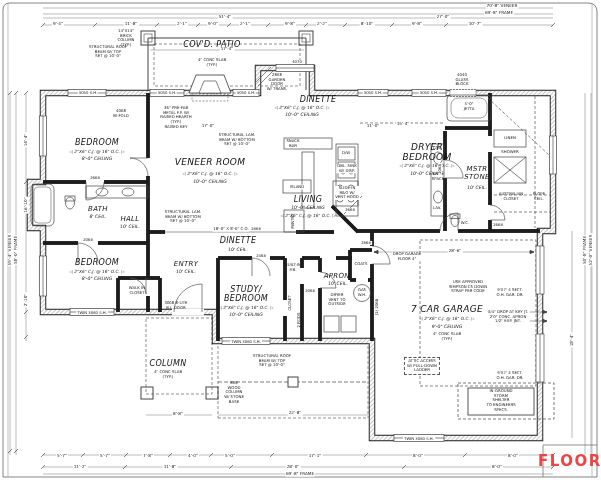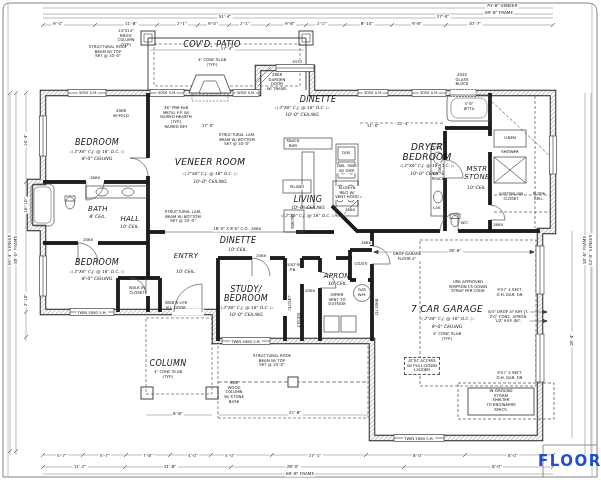--- a/index.html
+++ b/index.html
@@ -10,21 +10,21 @@
 .big{font-size:9px}
 .sm{font-size:7px}
 .jt{font:italic 4.3px/1.1 "DejaVu Sans",sans-serif;color:#222;white-space:nowrap}
 .cl{font:italic 4.6px/1.1 "DejaVu Sans",sans-serif;color:#222}
 .nt{font:3.9px/1.2 "DejaVu Sans",sans-serif;color:#222}
 .dm{font:4.2px/1.1 "DejaVu Sans",sans-serif;color:#222;background:#fff;padding:0 1px;white-space:nowrap}
 .tag{font:3.8px/1.1 "DejaVu Sans",sans-serif;color:#222;background:#fff;padding:0 1px;white-space:nowrap}
 .vert{transform:translate(-50%,-50%) rotate(-90deg)}
 .bx{border:.6px dashed #555;background:#fff;padding:1px 2px}
 .wbg{background:#fff;padding:0 1px}
-.title{font:bold 15px "DejaVu Sans",sans-serif;letter-spacing:1.5px;color:#1d4ed8}
+.title{font:bold 15px "DejaVu Sans",sans-serif;letter-spacing:1.5px;color:#ef4444}
 </style>
 </head>
 <body>
 
 <div id="plan">
 
 <svg width="601" height="480" viewBox="0 0 601 480">
   <defs>
     <pattern id="h" width="3" height="3" patternUnits="userSpaceOnUse" patternTransform="rotate(45)">
       <rect width="3" height="3" fill="#fdfdfd"></rect>
@@ -300,21 +300,21 @@
 STONE</span>
 <span class="ab cl" style="left:477px;top:188px">10' CEIL.</span>
 
 <span class="ab rm" style="left:238px;top:241px">DINETTE</span>
 <span class="ab cl" style="left:238px;top:250px">10' CEIL.</span>
 
 <span class="ab rm" style="left:97px;top:263px">BEDROOM</span>
 <span class="ab jt" style="left:97px;top:272px"><span>◁</span> <span>2"X6" C.J. @ 16" O.C.</span> <span>▷</span></span>
 <span class="ab cl" style="left:97px;top:279px">8'-0" CEILING</span>
 
-<span class="ab rm sm" style="left:186px;top:256px">ENTRY</span>
+<span class="ab rm sm" style="left:186px;top:264px">ENTRY</span>
 <span class="ab cl" style="left:186px;top:272px">10' CEIL.</span>
 
 <span class="ab rm" style="left:246px;top:294px">STUDY/
 BEDROOM</span>
 <span class="ab jt" style="left:246px;top:308px"><span>◁</span> <span>2"X6" C.J. @ 16" O.C.</span> <span>▷</span></span>
 <span class="ab cl" style="left:246px;top:315px">10'-0" CEILING</span>
 
 <span class="ab rm sm" style="left:338px;top:276px">APRON.</span>
 <span class="ab cl" style="left:338px;top:284px">10' CEIL.</span>
 

